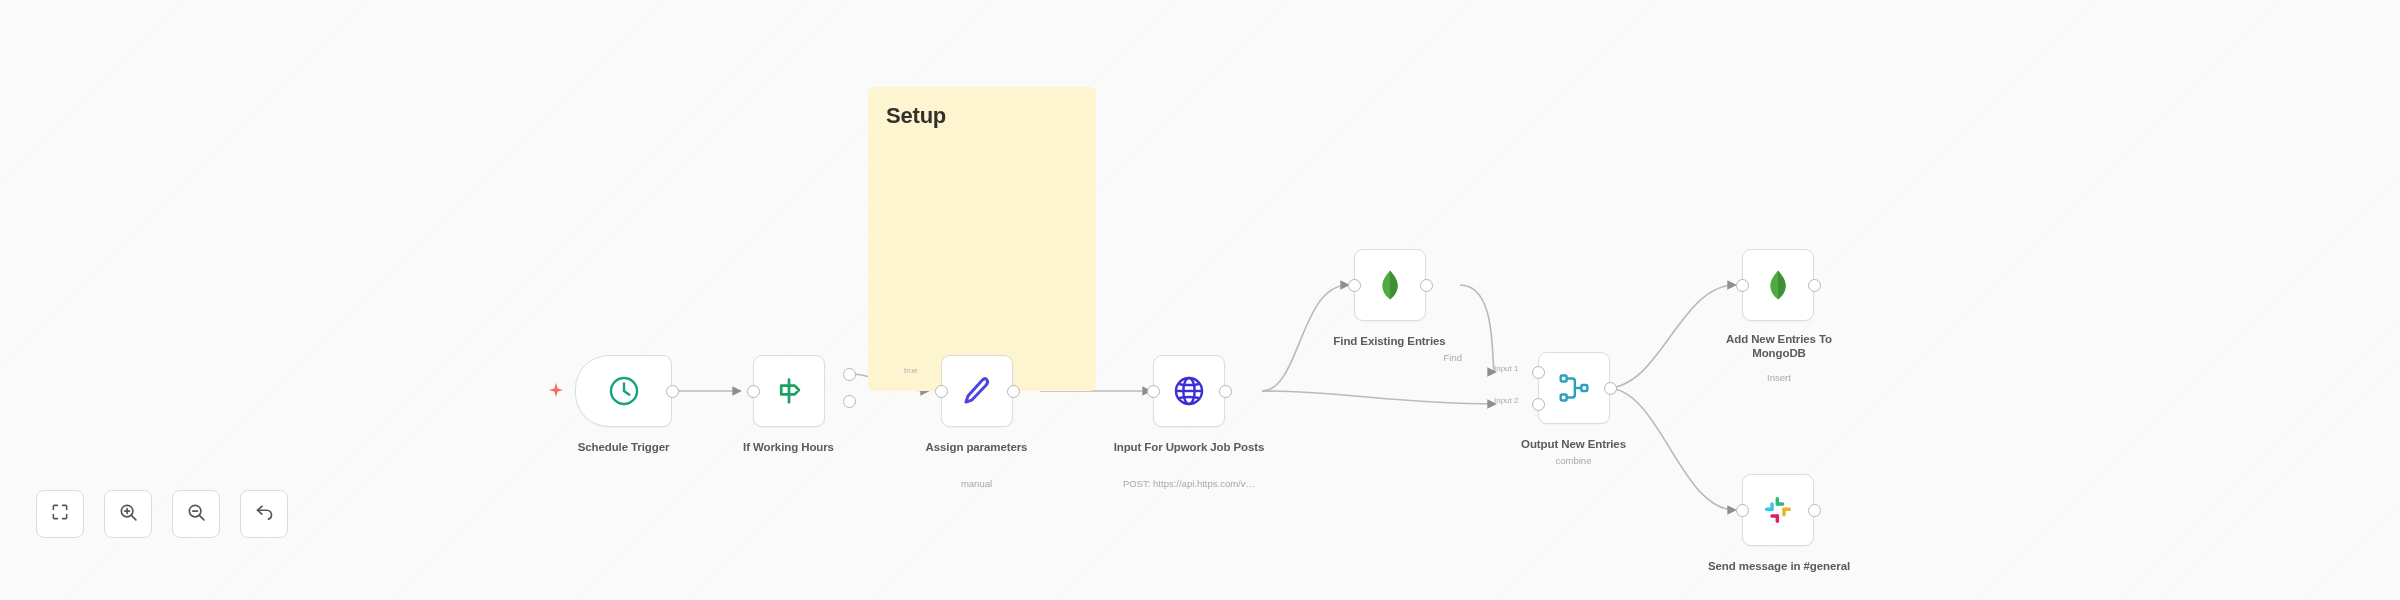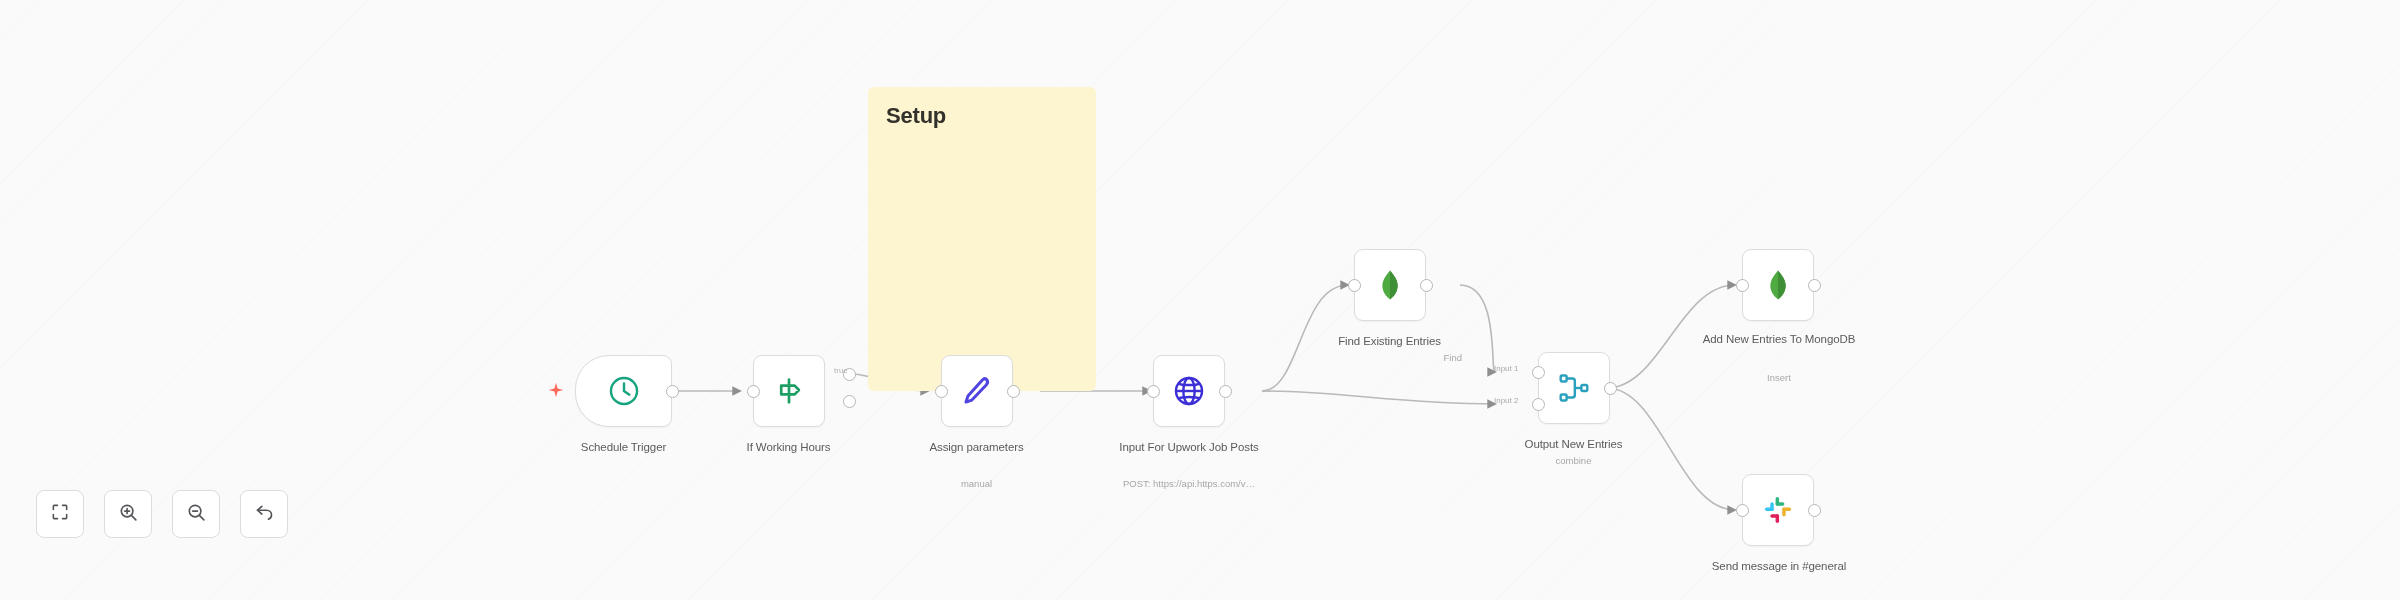--- a/index.html
+++ b/index.html
@@ -76,21 +76,21 @@
     display: flex;
     align-items: center;
     justify-content: center;
     width: 36px;
     height: 36px;
   }
   .node-caption {
     position: absolute;
     text-align: center;
     font-size: 11.5px;
-    font-weight: normal;
+    font-weight: bold;
     color: #5c5b59;
     line-height: 1.25;
     letter-spacing: -0.1px;
   }
   .node-subtitle {
     position: absolute;
     text-align: center;
     font-size: 9.5px;
     color: #a8a7a5;
     line-height: 1.3;
@@ -199,21 +199,21 @@
   <div class="node" style="left:753px; top:355px; width:72px; height:72px;"></div>
   <div class="node-icon" style="position:absolute; left:771px; top:373px;">
     <svg viewBox="0 0 24 24" width="34" height="34" fill="none" stroke="#1d9e62" stroke-width="1.9" stroke-linejoin="round">
       <path d="M12 4 L12 20" stroke-linecap="round"></path>
       <path d="M6.5 8.2 L16 8.2 L19 11.3 L16 14.4 L6.5 14.4 Z"></path>
     </svg>
   </div>
   <div class="port" style="left:747px; top:385px;"></div>
   <div class="port" style="left:843px; top:368px;"></div>
   <div class="port" style="left:843px; top:395px;"></div>
-  <div class="edge-label" style="left:834px; top:366px;">true</div>
+  <div class="edge-label" style="left:904px; top:366px;">true</div>
   <div class="node-caption" style="left:716px; top:440px; width:145px;">If Working Hours</div>
 
   <div class="node" style="left:941px; top:355px; width:72px; height:72px;"></div>
   <div class="node-icon" style="position:absolute; left:959px; top:373px;">
     <svg viewBox="0 0 24 24" width="34" height="34" fill="none" stroke="#4f44e0" stroke-width="2.1" stroke-linejoin="round" stroke-linecap="round">
       <path d="M18.5 3.6 C19.8 4.9 19.8 6.4 18.5 7.7 L8.4 18.4 L4.2 19.8 L5.6 15.6 L15.8 4.2 C16.8 3.2 17.6 2.9 18.5 3.6 Z"></path>
     </svg>
   </div>
   <div class="port" style="left:935px; top:385px;"></div>
   <div class="port" style="left:1007px; top:385px;"></div>

